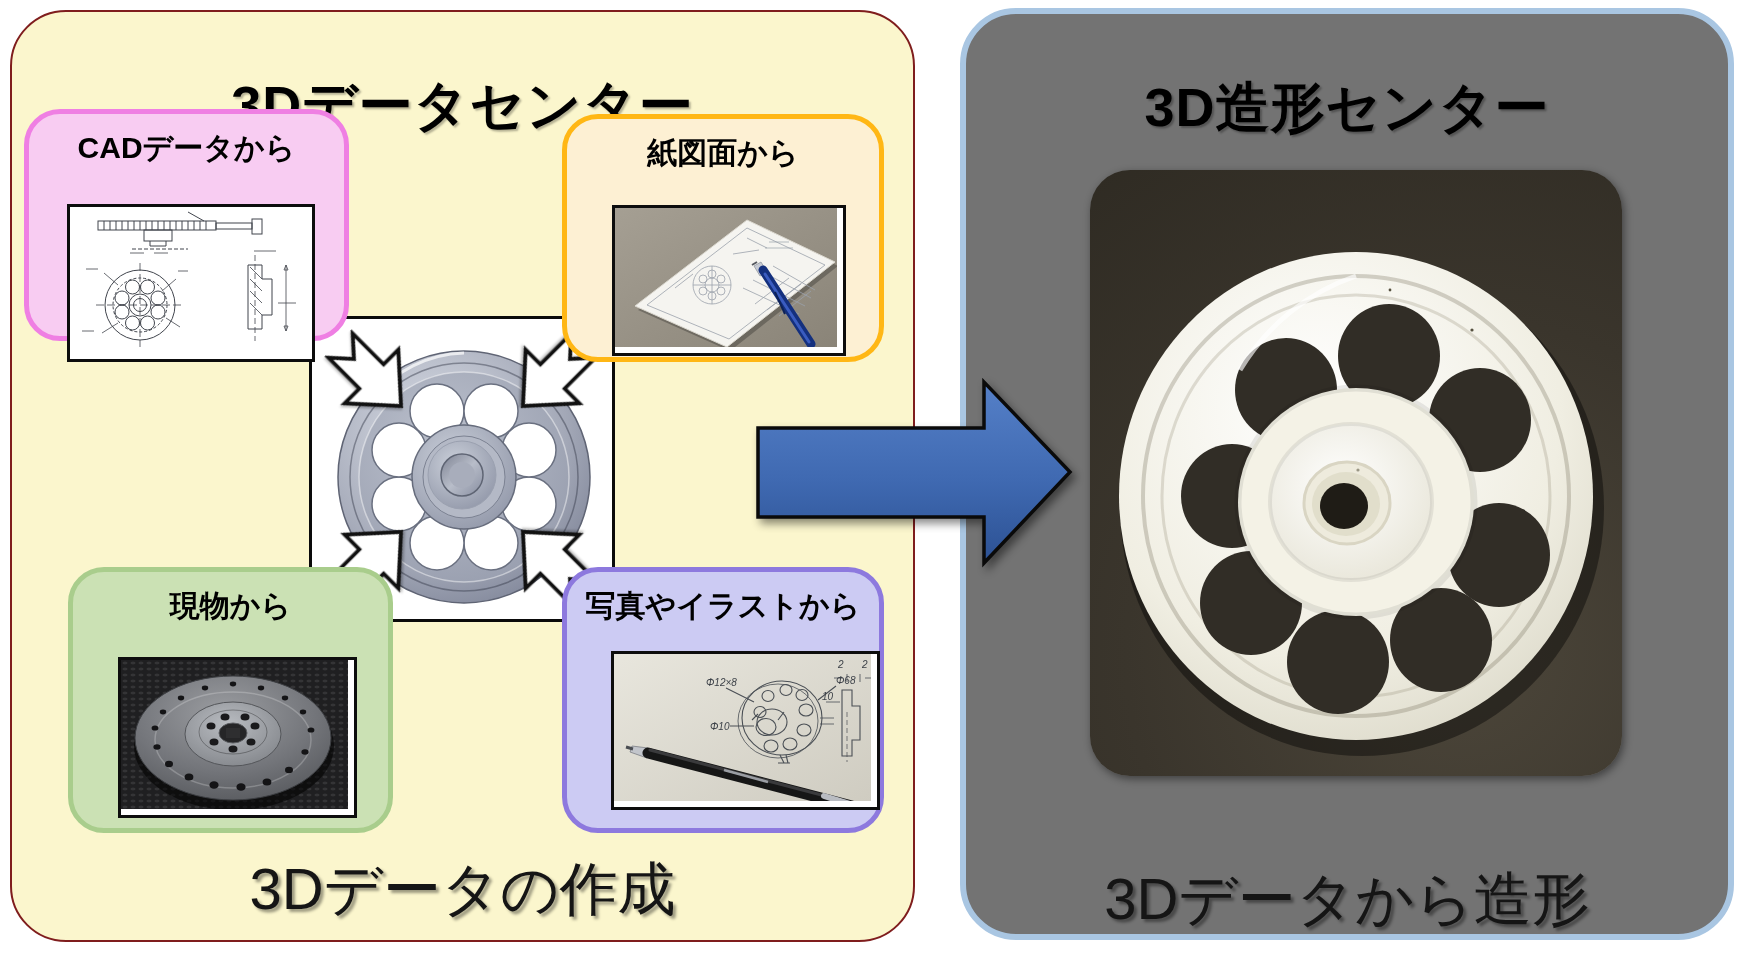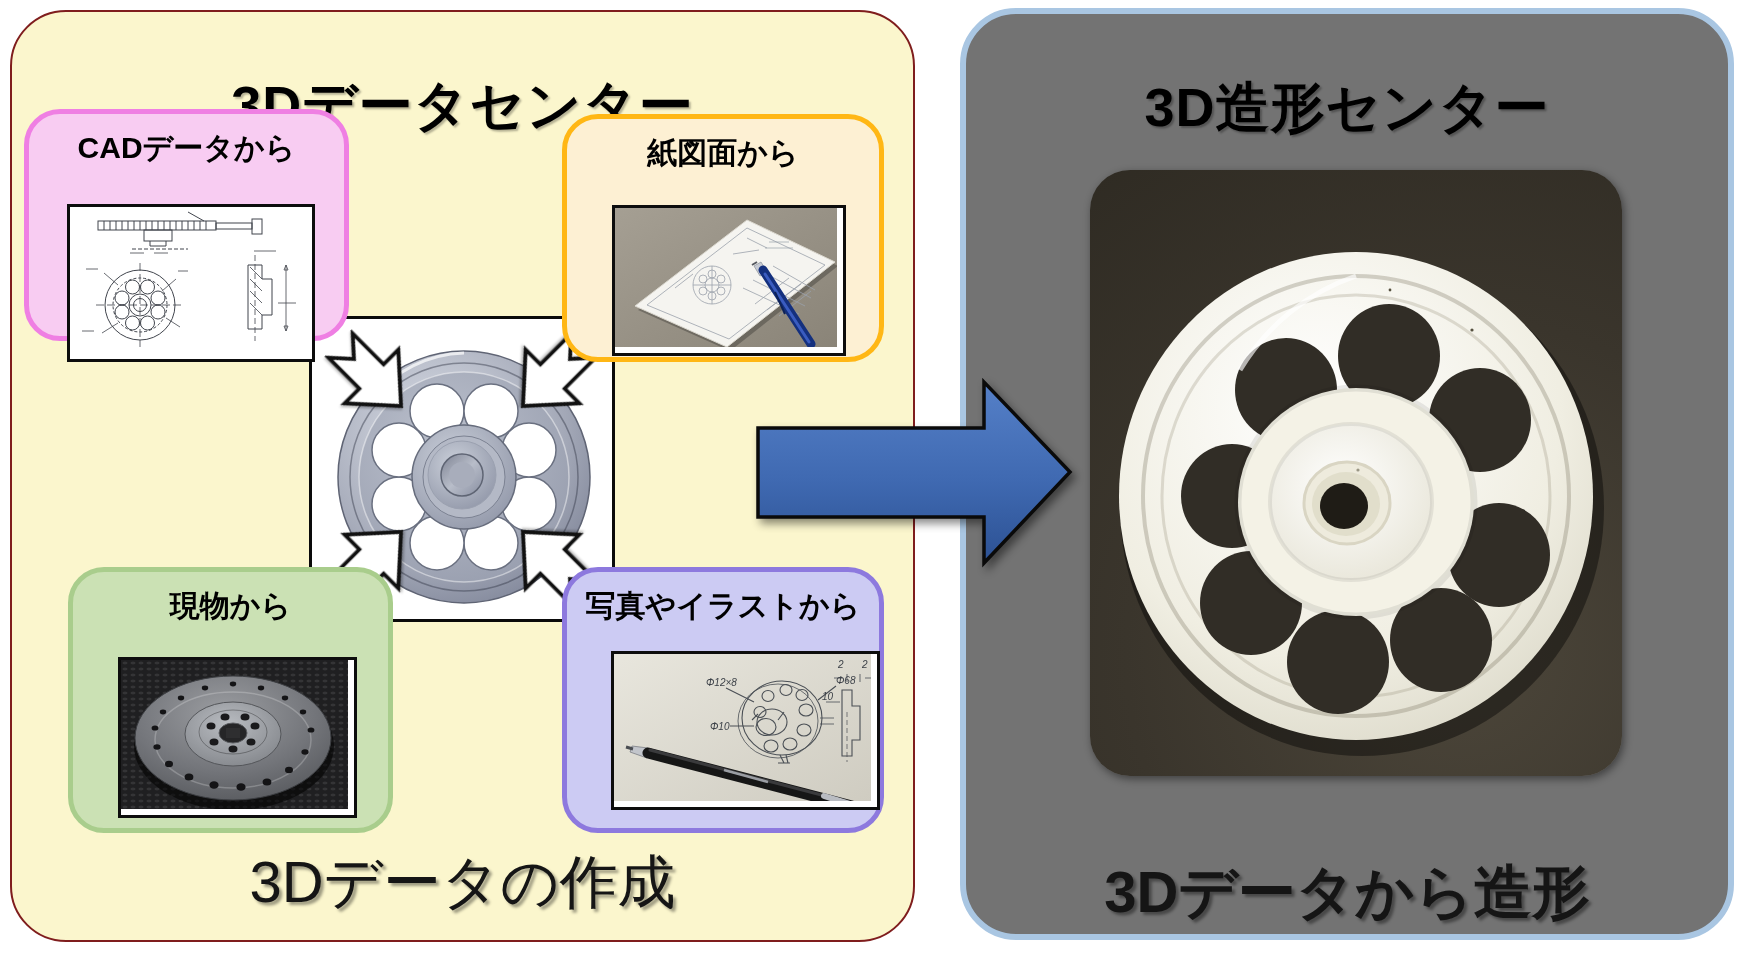--- a/index.html
+++ b/index.html
@@ -7,23 +7,23 @@
          font-family:"Liberation Sans","DejaVu Sans",sans-serif;color:#000;}
   .panel{position:absolute;box-sizing:border-box;}
   .panel-left{left:10px;top:10px;width:905px;height:932px;background:#fbf6cd;
               border:2px solid #7f1d1d;border-radius:56px;}
   .panel-right{left:960px;top:8px;width:774px;height:932px;background:#737373;
                border:6px solid #a9c6e2;border-radius:56px;}
   .panel-title{position:absolute;left:0;right:0;top:22px;text-align:center;
                font-size:54px;font-weight:bold;letter-spacing:1px;
                text-shadow:2px 2px 2px rgba(0,0,0,.28);}
   .panel-caption{position:absolute;left:0;right:0;text-align:center;font-size:58px;
-                 font-weight:400;color:#151515;text-shadow:3px 3px 3px rgba(0,0,0,.38);}
+                 font-weight:400;color:#151515;text-shadow:3px 3px 3px rgba(0,0,0,.38);margin-top:7px;}
   .panel-left .panel-caption{top:832px;}
-  .panel-right .panel-caption{top:840px;font-weight:bold;}
+  .panel-right .panel-caption{top:840px;}
   .src-box{position:absolute;box-sizing:border-box;border-radius:36px;}
   .box-pink  {left:12px; top:97px; width:325px;height:232px;background:#f8ccf2;border:5px solid #ef7fe3;}
   .box-orange{left:550px;top:102px;width:322px;height:248px;background:#fdf0d3;border:5px solid #ffb715;}
   .box-green {left:12px; top:555px;width:325px;height:266px;background:#cbe1b4;border:5px solid #a9cd8c;margin-left:44px;}
   .box-purple{left:550px;top:555px;width:322px;height:266px;background:#cccbf3;border:5px solid #8d79de;text-decoration:underline;}
   .box-label{position:absolute;top:14px;left:0;right:0;text-align:center;
              font-size:30px;font-weight:bold;color:#000;}
   .thumb{position:absolute;border:3px solid #0d0d0d;overflow:hidden;background:#fff;}
   .thumb svg{display:block;}
   .thumb-cad   {left:38px;top:90px;width:242px;height:152px;}

